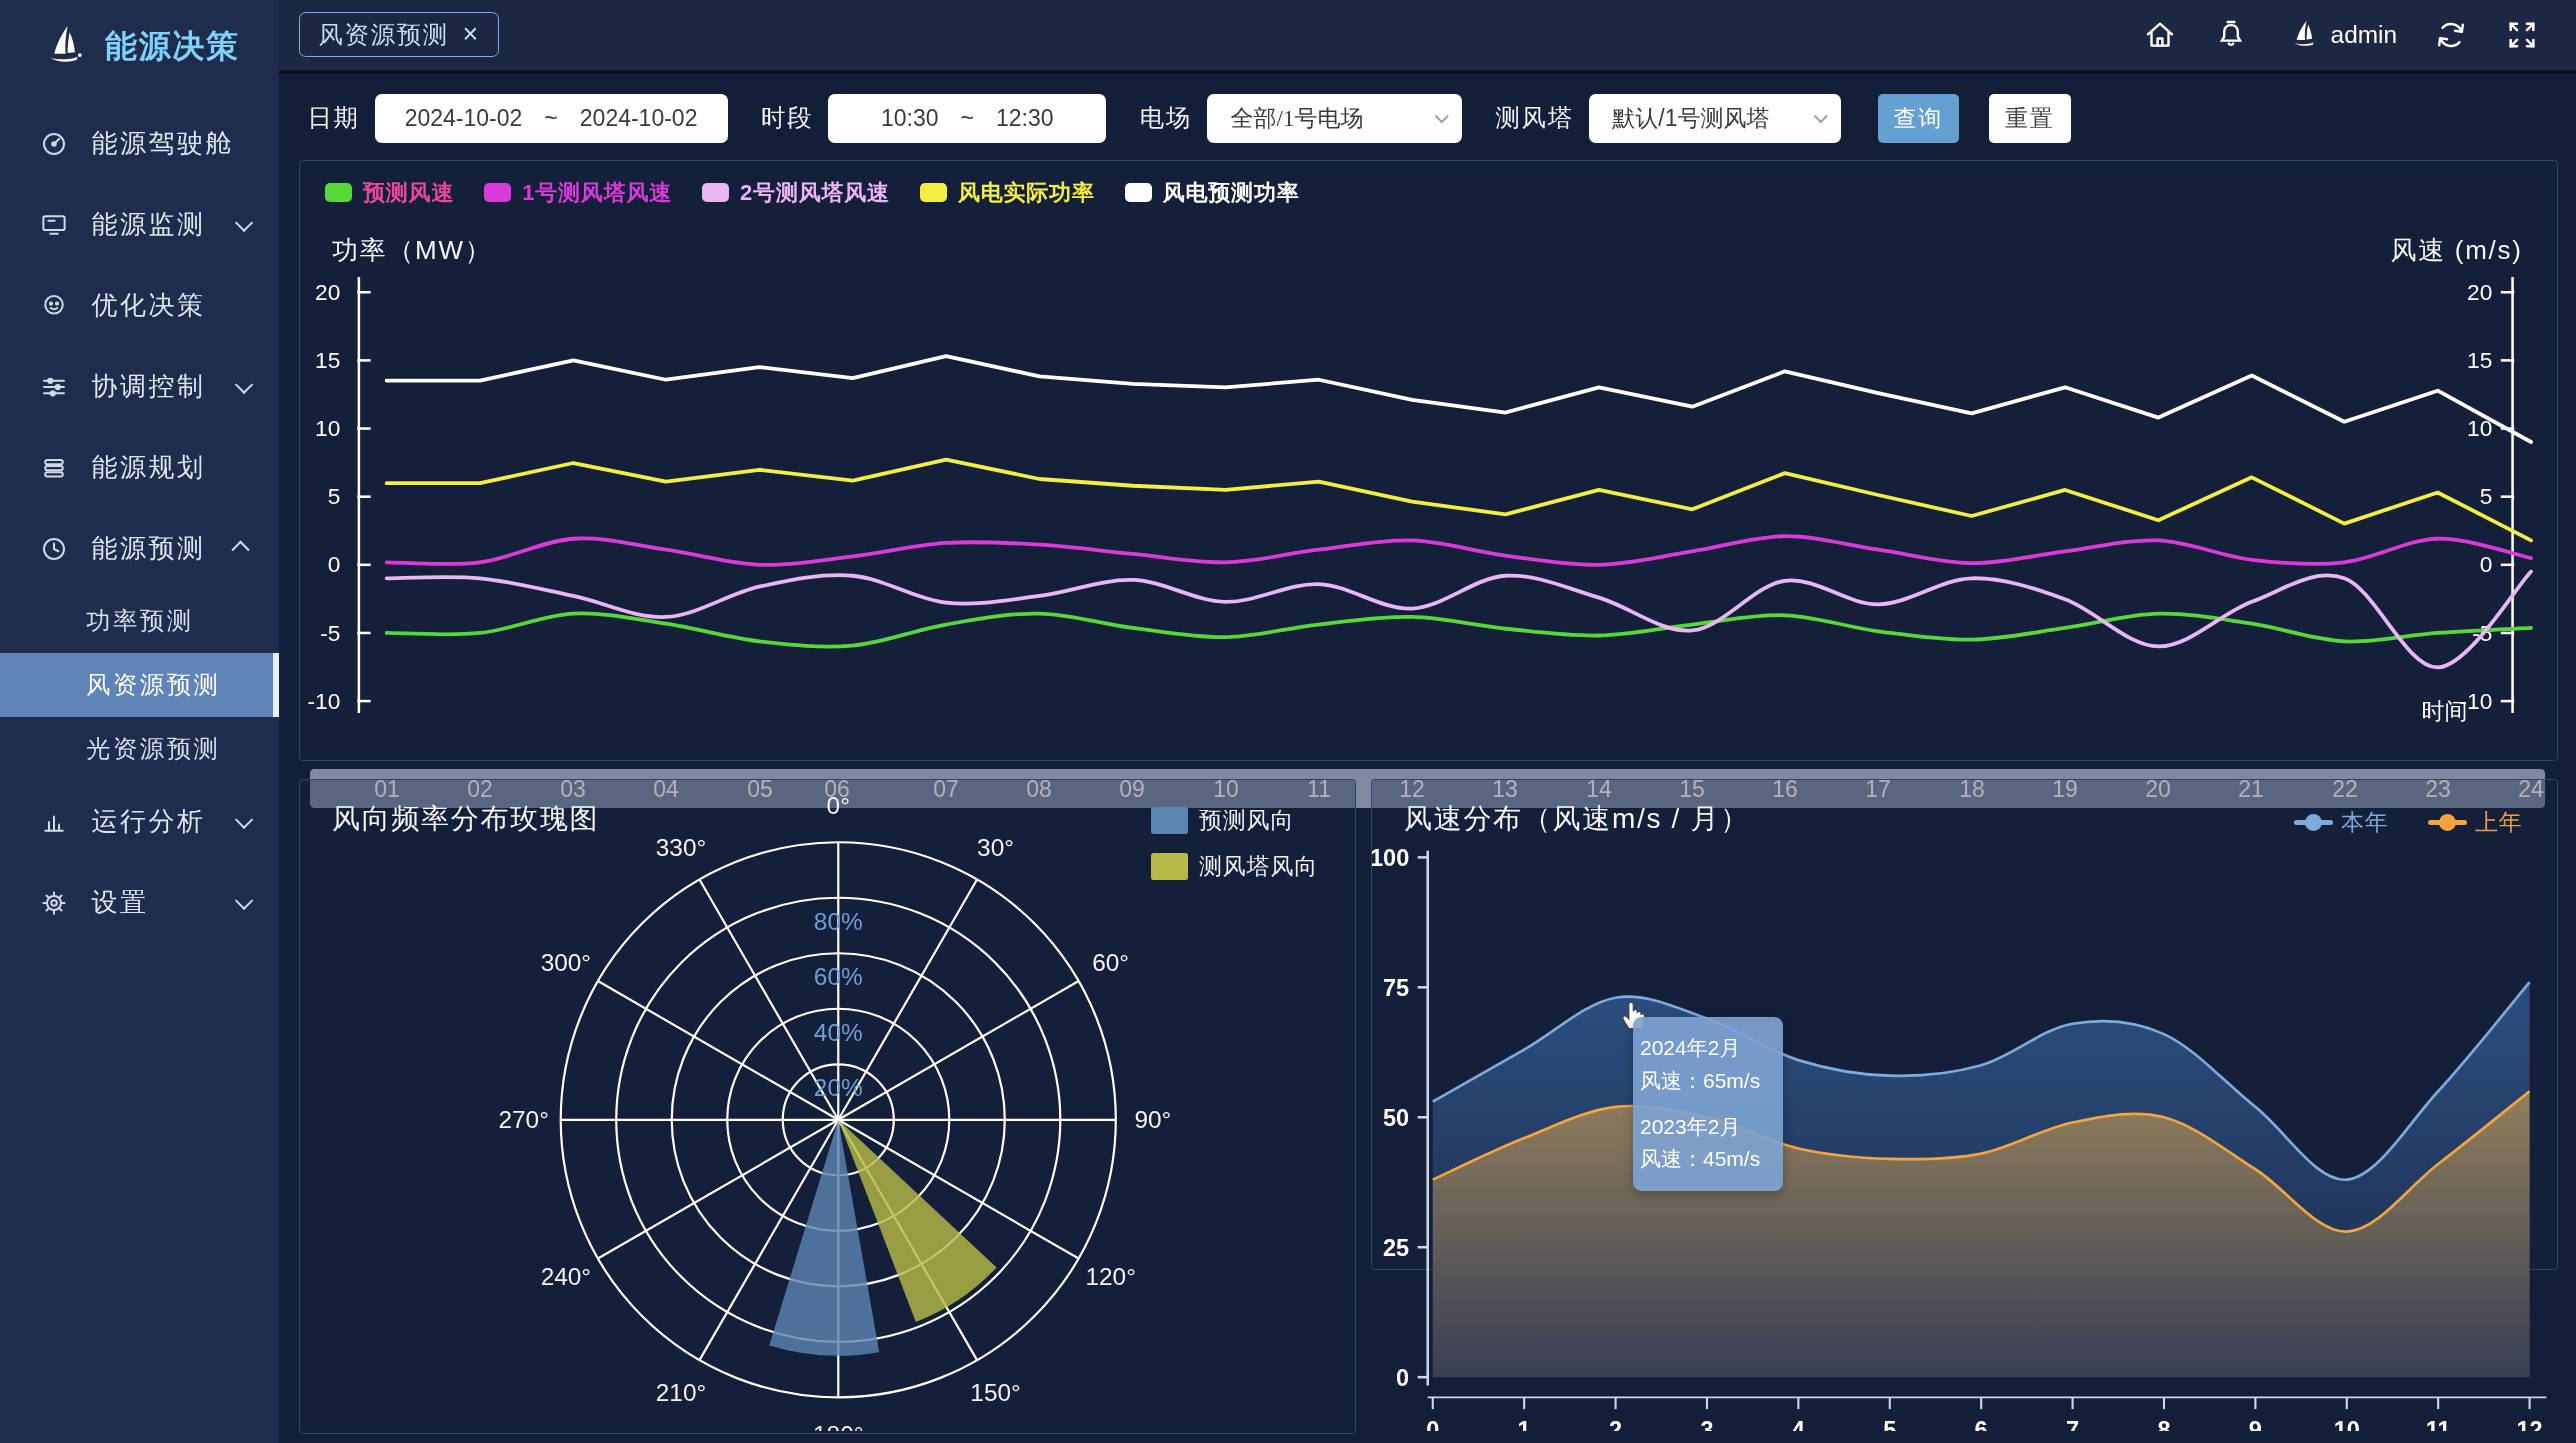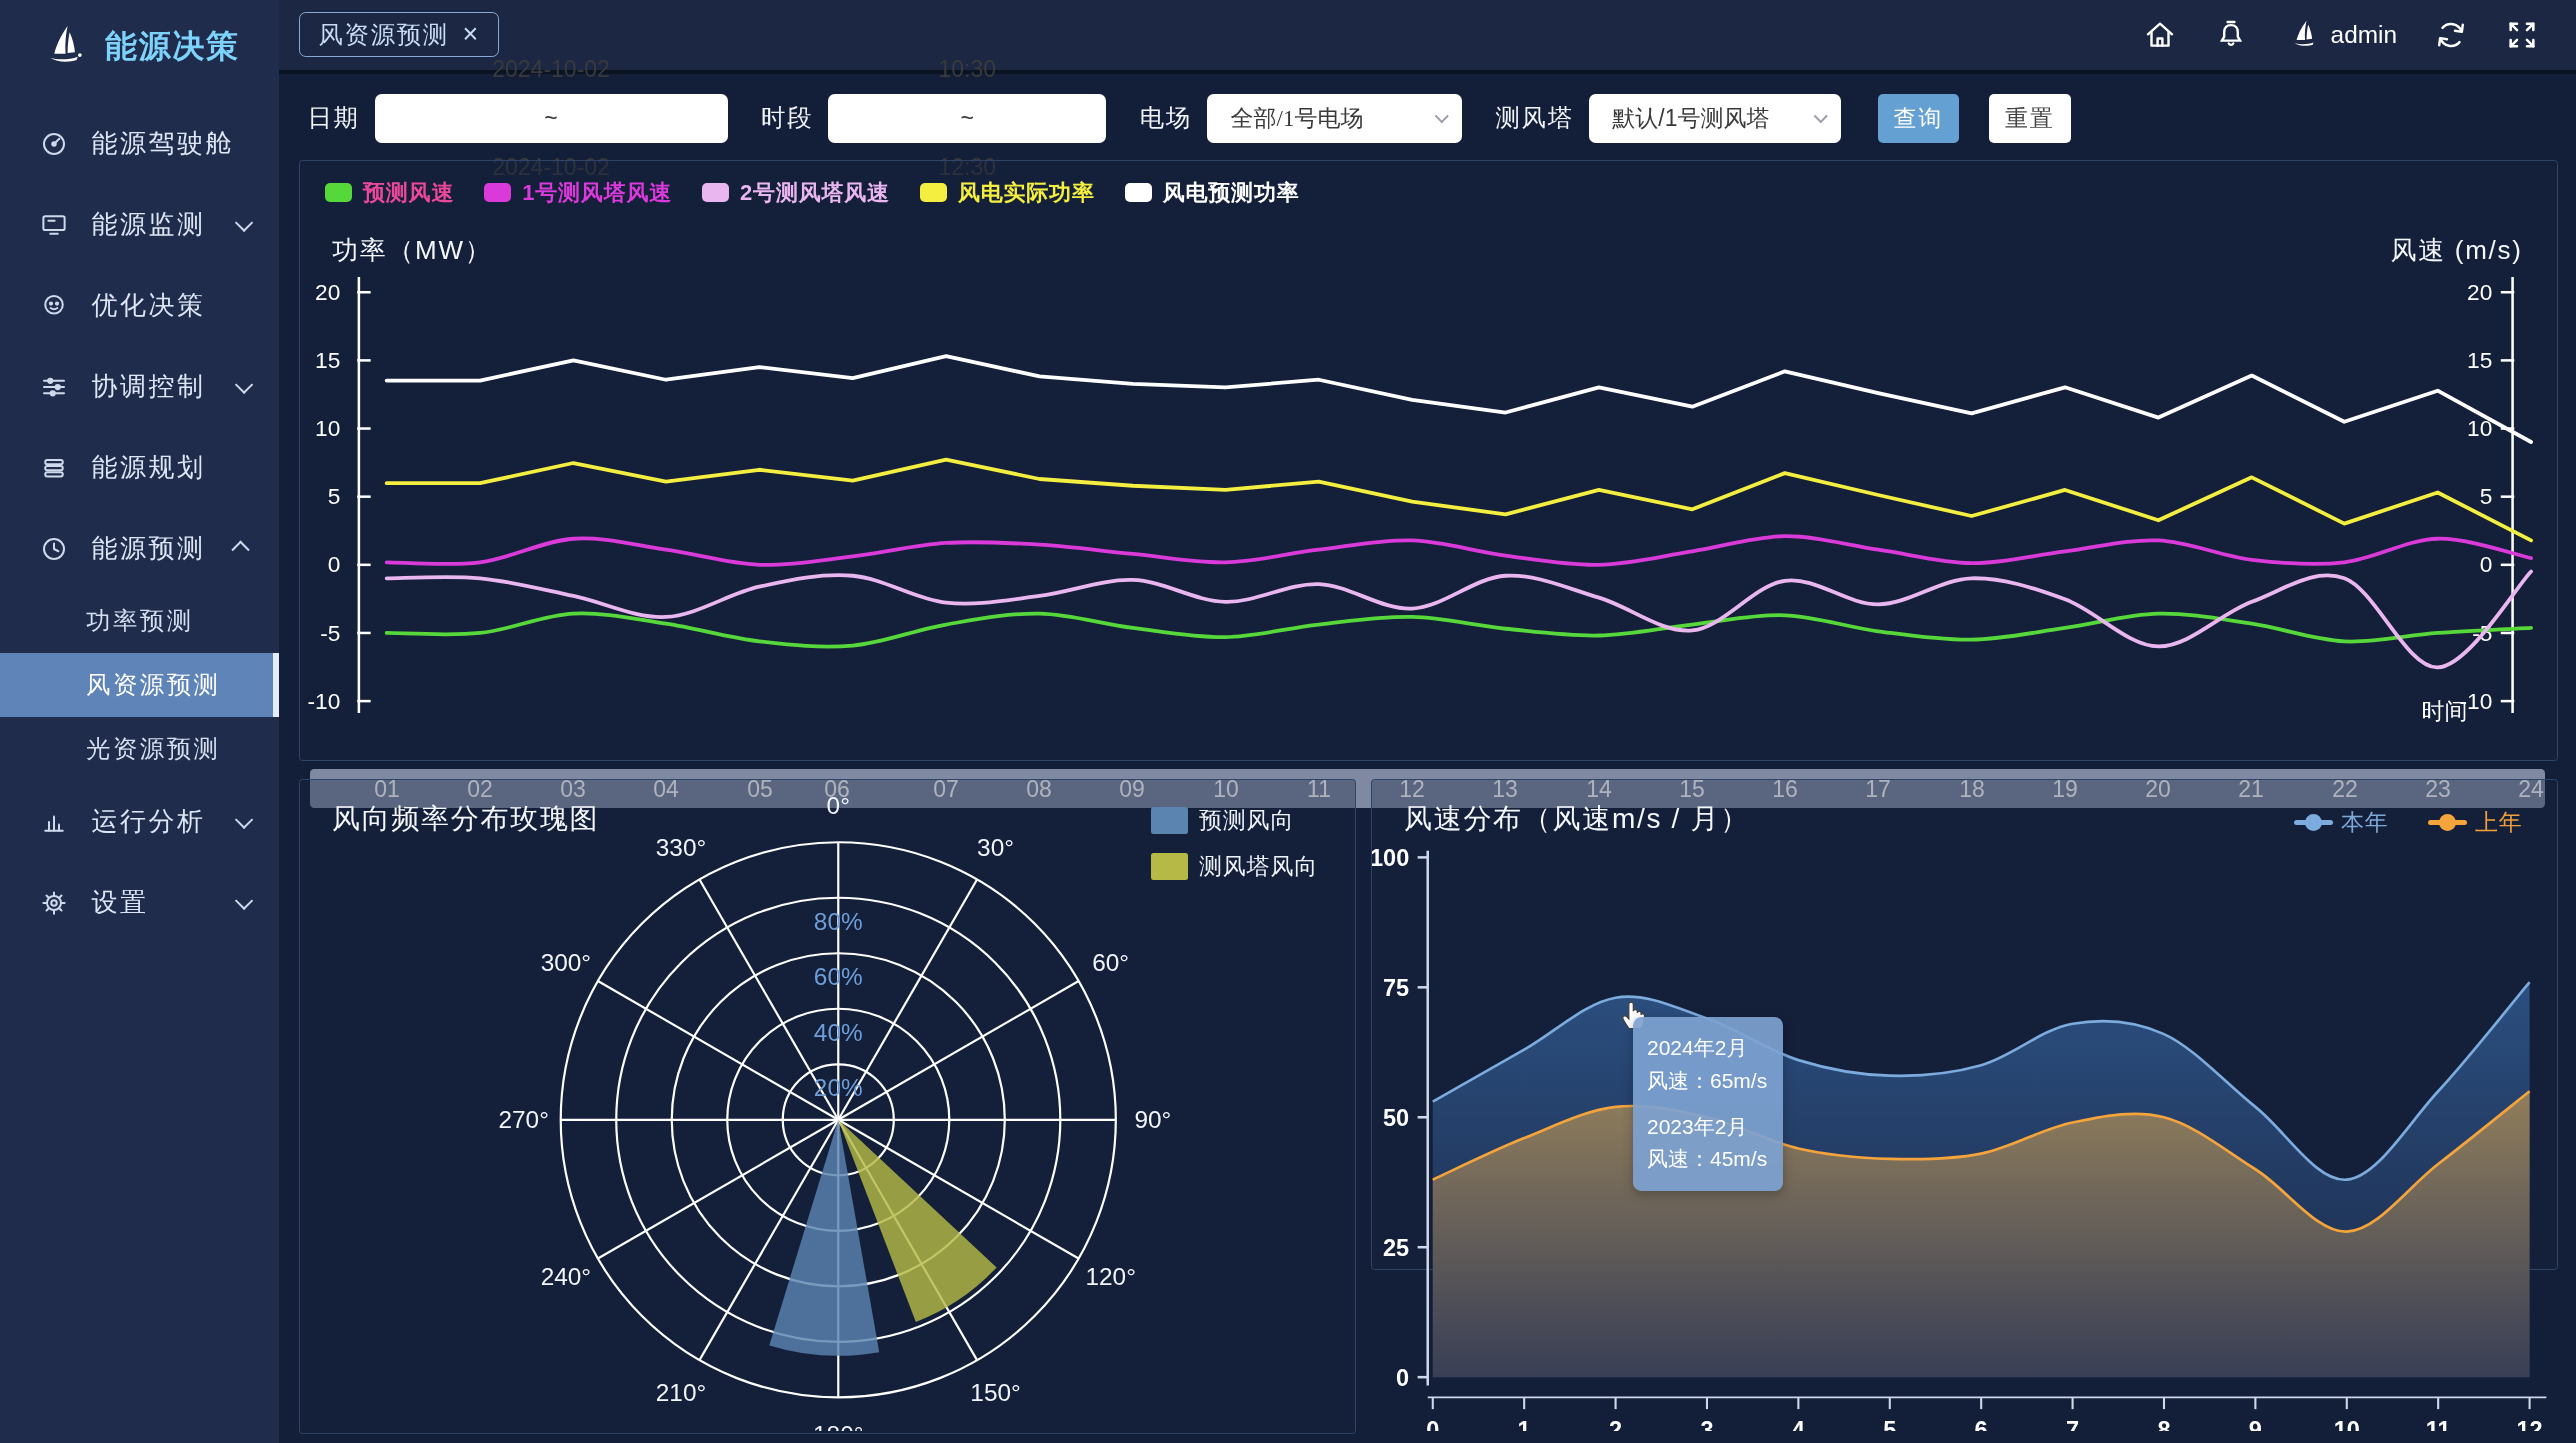--- a/index.html
+++ b/index.html
@@ -29,21 +29,21 @@
   .tab-close { font-size:27px; cursor:pointer; line-height:1; }
   .actions { display:flex; align-items:center; gap:37px; }
   .actions .aicon { display:flex; align-items:center; cursor:pointer; }
   .user { display:flex; align-items:center; gap:8.4px; color:#fff; font-size:24.4px; }
   .top-divider { height:4.2px; background:#0a1322; }
   
   .content { flex:1; padding:15px 18.5px 10px 20px; }
   .filter-bar { display:flex; align-items:center; gap:15px; margin:5px 0 17px 8.4px; }
   .flabel { font-size:24.4px; color:#f2f5fb; letter-spacing:1.7px; margin-left:18.5px; }
   .flabel:first-child { margin-left:0; }
-  .finput { background:#fff; border-radius:6.7px; height:49px; display:flex; align-items:center; justify-content:center; color:#3a3a3a; font-size:23px; gap:22px;flex-direction:column; }
+  .finput { background:#fff; border-radius:6.7px; height:49px; display:flex; align-items:center; justify-content:center; color:#3a3a3a; font-size:23px; gap:22px; }
   .finput.date { width:353px; }
   .finput.time { width:278px; }
   .fselect { background:#fff; border-radius:6.7px; height:49px; display:flex; align-items:center; justify-content:space-between; color:#3a3a3a; font-size:23px; padding:0 17px 0 23.6px; }
   .fselect.farm { width:255px;font-family:Liberation Serif, serif; }
   .fselect.tower { width:252px; }
   .sel-chev { width:10px; height:10px; border-right:2.1px solid #9aa0ab; border-bottom:2.1px solid #9aa0ab; transform:rotate(45deg) translateY(-2.5px); }
   .btn { height:49px; border-radius:5px; font-size:23px; display:flex; align-items:center; justify-content:center; cursor:pointer; letter-spacing:1.7px; }
   .btn.query { background:#64a0d2; color:#fff; width:81px; margin-left:22px; }
   .btn.reset { background:#fff; color:#444; width:82px; margin-left:15px; }
   
@@ -65,21 +65,21 @@
   .panel-title { position:absolute; left:32px; top:20px; font-size:28px; color:#f4f7fc; letter-spacing:1.7px; }
   .rose-legend { position:absolute; right:37px; top:25px; display:flex; flex-direction:column; gap:15px; }
   .rose-legend .legend-swatch { width:37px; height:27px; border-radius:2.5px; }
   .rose-legend .legend-label { color:#eef2f9; font-weight:normal; font-size:23px; }
   .dist-legend { position:absolute; right:34px; top:27px; display:flex; gap:39px; }
   .lmark { width:39px; height:5px; border-radius:2.5px; position:relative; }
   .lmark::after { content:''; position:absolute; width:17px; height:17px; border-radius:50%; left:11px; top:-5.9px; background:inherit; }
   .dist-legend .legend-item { gap:8.4px; }
   .dist-legend .legend-label { font-weight:normal; font-size:23px; }
   .chart-svg { position:absolute; left:0; top:0; }
-  .tooltip { position:absolute; left:261px; top:237px; width:150px; background:rgba(125,162,208,0.92); border-radius:8.4px; padding:15px 14px; color:#fff; font-size:21px; line-height:1.55; box-shadow:0 3.4px 11.8px rgba(0,0,0,0.25); }
+  .tooltip { position:absolute; left:261px; top:237px; width:150px; background:rgba(125,162,208,0.92); border-radius:8.4px; padding:15px 7px; color:#fff; font-size:21px; line-height:1.55; box-shadow:0 3.4px 11.8px rgba(0,0,0,0.25); }
   .tooltip .tblock + .tblock { margin-top:13.5px; }
   .cursor-hand { position:absolute; left:242px; top:212px; }
 </style>
 </head>
 <body>
 
 <aside class="sidebar">
   <div class="logo">
     <svg width="49" height="49" viewBox="0 0 24 24">
       <path d="M14 2 C10.5 7 8.5 11.5 7.5 15.5 L13 15.5 C12.6 10.5 13.2 6 14 2 Z" fill="#fff"></path>

